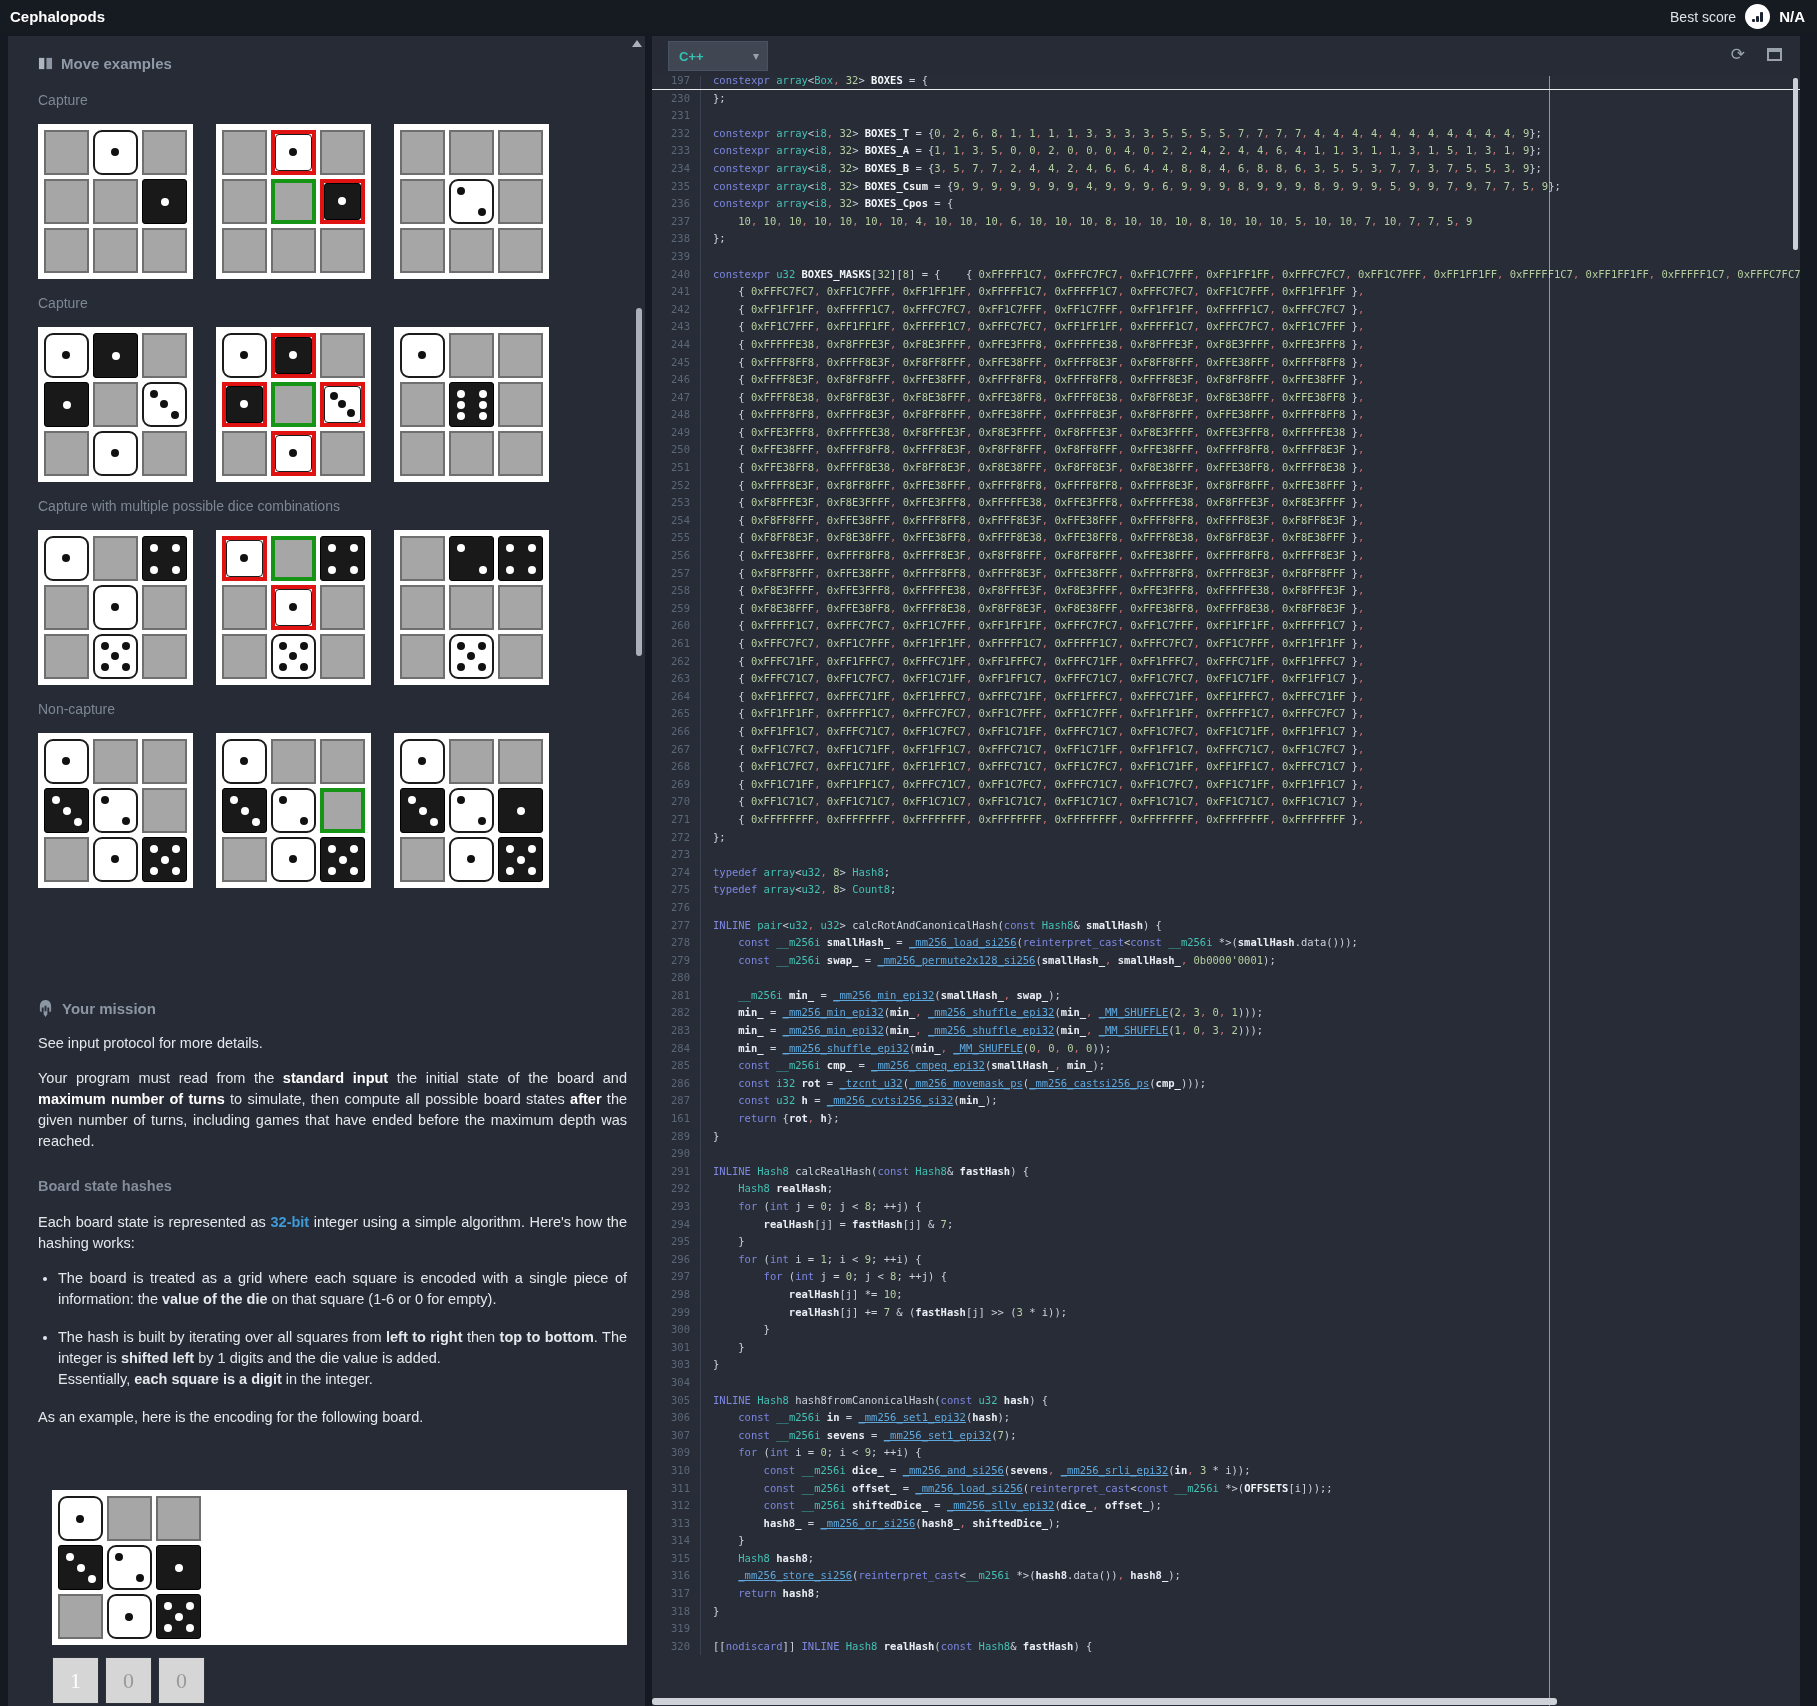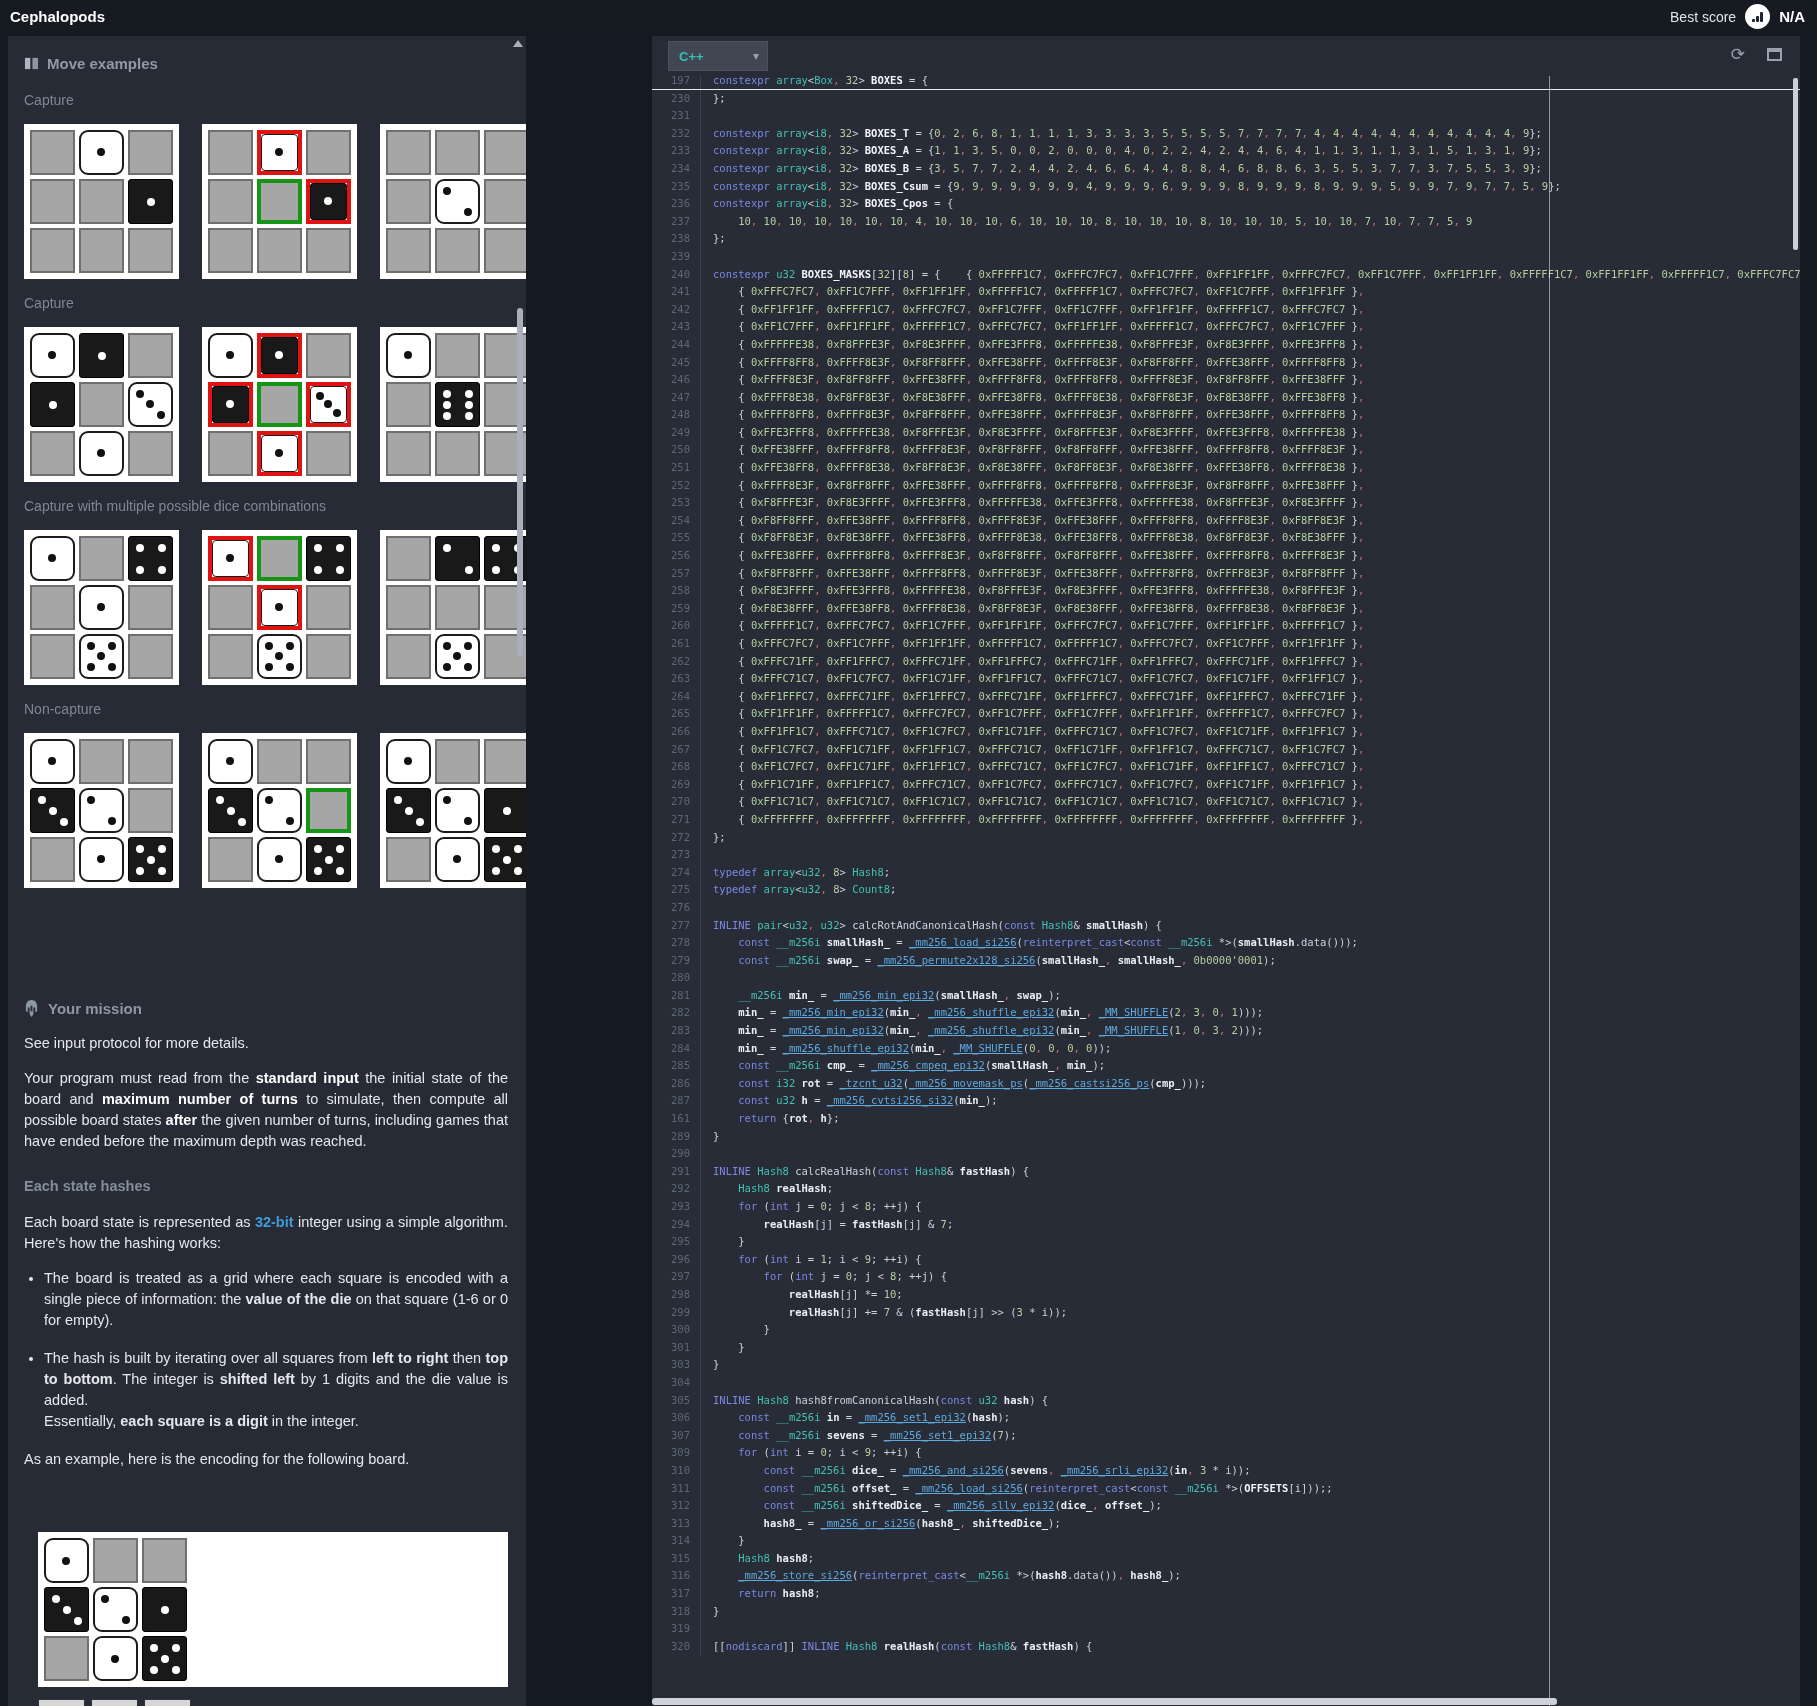--- a/index.html
+++ b/index.html
@@ -14,21 +14,21 @@
   .score-label { color:#dfe3e8; font-size:14px; }
   .score-icon { width:25px; height:25px; border-radius:50%; background:#ffffff; position:relative; }
   .score-icon i { position:absolute; bottom:7px; background:#1d2330; width:3px; border-radius:1px; }
   .score-icon i:nth-child(1){ left:7px;  height:3px; }
   .score-icon i:nth-child(2){ left:11px; height:6px; }
   .score-icon i:nth-child(3){ left:15px; height:10px; }
   .score-value { color:#ffffff; font-weight:bold; font-size:15px; }
 
   
   .panel { position:absolute; top:36px; background:#262b36; overflow:hidden; }
-  #statement-panel { left:8px; width:518px; height:1670px; }
+  #statement-panel { left:8px; width:637px; height:1670px;padding-left:14px; }
   #editor-panel    { left:652px; width:1148px; height:1670px; }
 
   
   .st-inner { padding:16px 18px 0 16px; position:relative; }
   .st-h1 { display:flex; align-items:center; gap:8px; color:#909aa7; font-weight:bold; font-size:15px; margin:3px 0 20px 0; }
   .st-h1 svg { flex:0 0 auto; }
   .section-label { color:#7d8793; font-weight:normal; font-size:14px; margin:16px 0 16px 0; }
   .boards-row { display:flex; gap:23px; margin-bottom:14px; }
   .board { background:#ffffff; padding:6px; display:grid; grid-template-columns:repeat(3,45px);
            grid-template-rows:repeat(3,45px); gap:4px; }
@@ -928,21 +928,21 @@
     <div class="mission-h">
       <svg width="15" height="17" viewBox="0 0 16 18">
         <path fill="#8d97a4" d="M8 0C4 0 2 3 2 7v5l2 1V8h2v7l2 3 2-3V8h2v5l2-1V7c0-4-2-7-6-7z"></path>
         <rect fill="#262b36" x="7" y="6" width="2" height="6"></rect>
       </svg>
       <span>Your mission</span>
     </div>
     <p class="st-p">See input protocol for more details.</p>
     <p class="st-p"><span>Your program must read from the </span><b>standard input</b><span> the initial state of the board and </span><b>maximum number of turns</b><span> to simulate, then compute all possible board states </span><b>after</b><span> the given number of turns, including games that have ended before the maximum depth was reached.</span></p>
 
-    <div class="st-h2">Each state hashes</div>
+    <div class="st-h2">Board state hashes</div>
     <p class="st-p"><span>Each board state is represented as </span><span class="cd">32-bit</span><span> integer using a simple algorithm. Here's how the hashing works:</span></p>
     <ul class="st-ul">
       <li><span>The board is treated as a grid where each square is encoded with a single piece of information: the </span><b>value of the die</b><span> on that square (</span><span class="cd">1-6</span><span> or </span><span class="cd">0</span><span> for empty).</span></li>
       <li><span>The hash is built by iterating over all squares from </span><b>left to right</b><span> then </span><b>top to bottom</b><span>. The integer is </span><b>shifted left</b><span> by 1 digits and the die value is added.</span><br><span>Essentially, </span><b>each square is a digit</b><span> in the integer.</span></li>
     </ul>
     <p class="st-p">As an example, here is the encoding for the following board.</p>
 
     <div class="example-board-wrap" id="example-board">
         <div class="board">
           <div class="cell">

